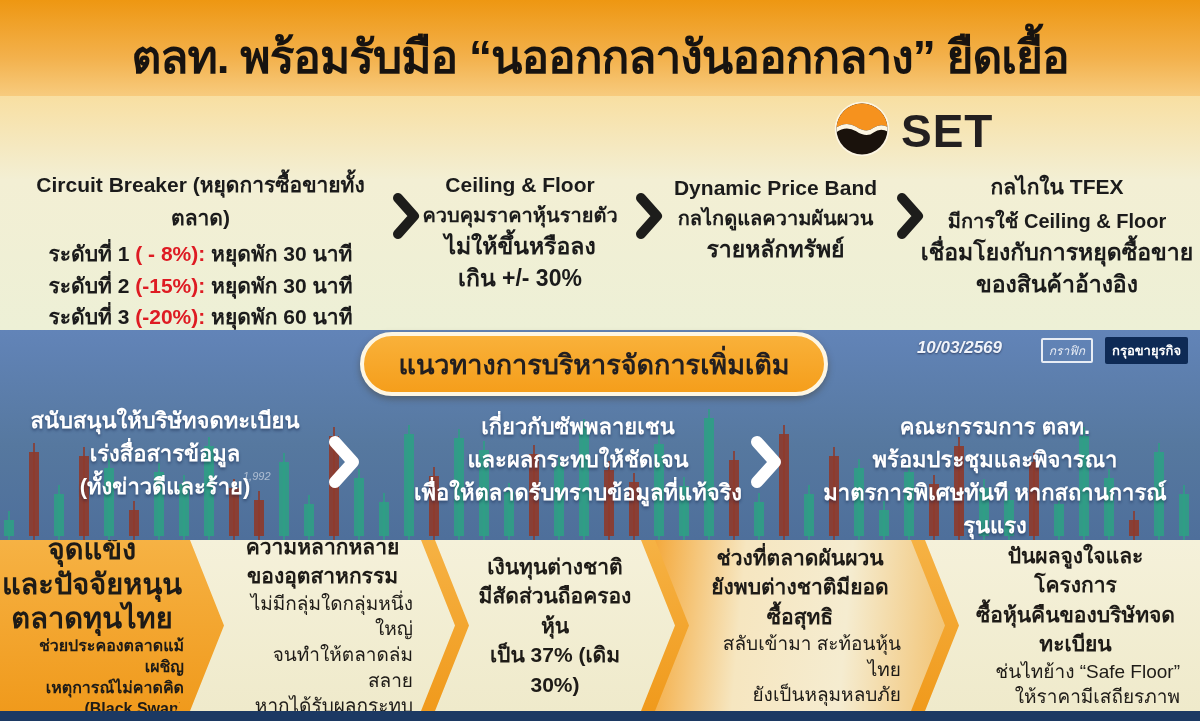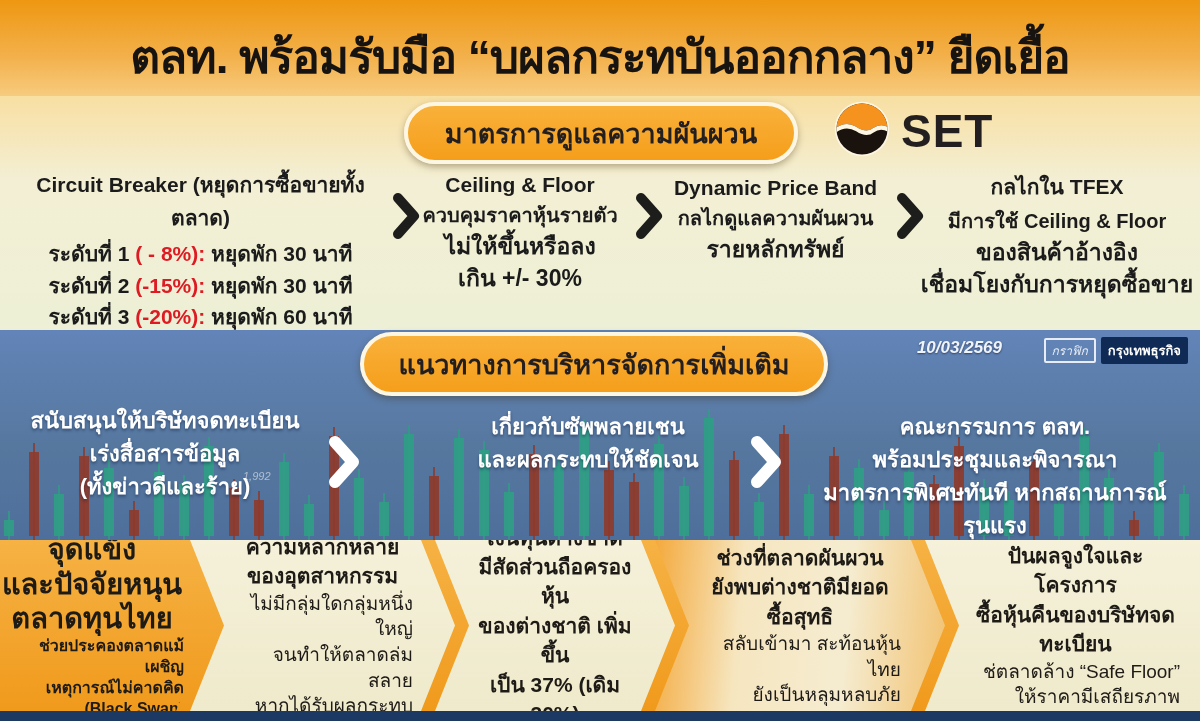--- a/index.html
+++ b/index.html
@@ -31,25 +31,25 @@
   .col .em{font-weight:800;font-size:23px;line-height:1.4;}
   .cb-row{font-size:21px;font-weight:800;line-height:1.5;}
   .cb-red{color:#DE1B23;}
   .chev{position:absolute;}
   
   .band-blue{position:absolute;left:0;top:330px;width:1200px;height:210px;
     background:linear-gradient(180deg,#6284B8 0%,#56789F 55%,#4E6F9B 100%);overflow:hidden;}
   .blue-block{position:absolute;color:#FFFFFF;font-weight:800;text-align:center;
     text-shadow:0 2px 3px rgba(10,25,60,.45);line-height:1.5;}
   .bb1{left:6px;top:74px;width:318px;font-size:22px;}
-  .bb2{left:388px;top:80px;width:400px;font-size:22px;}
+  .bb2{left:378px;top:80px;width:400px;font-size:22px;}
   .bb3{left:795px;top:80px;width:400px;font-size:22px;}
   .date-stamp{position:absolute;right:198px;top:8px;color:#EFF3FA;font-size:17px;
     font-style:italic;font-weight:700;text-shadow:0 1px 2px rgba(0,0,30,.5);}
-  .credit{position:absolute;right:12px;top:7px;display:flex;align-items:center;gap:5px;}
+  .credit{position:absolute;right:12px;top:7px;display:flex;align-items:center;gap:12px;}
   .credit .box1{border:2px solid #E8EDF5;color:#E8EDF5;font-size:12px;font-style:italic;
     padding:1px 6px;border-radius:2px;}
   .credit .box2{background:#0E2A55;color:#FFFFFF;font-weight:800;font-size:13px;
     padding:3px 7px;border-radius:2px;}
   .chart-label{position:absolute;left:243px;top:140px;color:#E9EDF4;opacity:.6;
     font-size:11px;font-style:italic;}
   
   .band-bottom{position:absolute;left:0;top:540px;width:1200px;height:171px;
     background:linear-gradient(180deg,#F6B244 0%,#F09A1C 100%);}
   .band-footer{position:absolute;left:0;top:711px;width:1200px;height:10px;background:#1C3963;}
@@ -69,23 +69,22 @@
     background:linear-gradient(95deg,#F4A93C 0%,#F6E6C0 30%,#F5ECD0 65%,#F2C271 100%);}
   .seg5{left:925px;width:275px;padding:0 20px 0 46px;box-sizing:border-box;
     clip-path:polygon(0 0,100% 0,100% 100%,0 100%,34px 50%);}
 </style>
 </head>
 <body>
 
 <div class="stage">
 
   <div class="band-top"></div>
-  <div class="main-title">ตลท. พร้อมรับมือ “บผลกระทบันออกกลาง” ยืดเยื้อ</div>
-
-  <div class="pill pill1">มาตรการดูแลความผันผวน</div>
+  <div class="main-title">ตลท. พร้อมรับมือ “นออกกลางันออกกลาง” ยืดเยื้อ</div>
+
 
   <div class="set-logo">
     <span>
       <svg width="58" height="58" viewBox="0 0 100 100">
         <defs>
             <clipPath id="cc">
               <circle cx="50" cy="50" r="44"></circle>
             </clipPath>
           </defs>
         <circle cx="50" cy="50" r="47" fill="#FDF6E3"></circle>
@@ -145,22 +144,22 @@
 
   <div class="chev" style="left:896px;top:192px;">
     <svg width="28" height="48" viewBox="0 0 28 48">
         <path d="M6 6 L22 24 L6 42" fill="none" stroke="#1D1D1B" stroke-width="10" stroke-linecap="round" stroke-linejoin="round"></path>
       </svg>
   </div>
 
   <div class="col" style="left:918px;top:170px;width:278px;">
     <div class="t">กลไกใน TFEX</div>
     <div class="ln">มีการใช้ Ceiling &amp; Floor</div>
+    <div class="em">เชื่อมโยงกับการหยุดซื้อขาย</div>
     <div class="em">ของสินค้าอ้างอิง</div>
-    <div class="em">เชื่อมโยงกับการหยุดซื้อขาย</div>
   </div>
 
   <div class="band-blue">
     <svg id="candles" width="1200" height="210" style="position:absolute;left:0;top:0;">
         <line x1="9" x2="9" y1="181" y2="210" stroke="#2F9E85" stroke-width="2" opacity="0.8"></line>
         <rect x="4" y="190" width="10" height="16" fill="#2F9E85" opacity="0.9"></rect>
         <line x1="34" x2="34" y1="113" y2="210" stroke="#8E3A2B" stroke-width="2" opacity="0.8"></line>
         <rect x="29" y="122" width="10" height="84" fill="#8E3A2B" opacity="0.9"></rect>
         <line x1="59" x2="59" y1="155" y2="210" stroke="#2F9E85" stroke-width="2" opacity="0.8"></line>
         <rect x="54" y="164" width="10" height="42" fill="#2F9E85" opacity="0.9"></rect>
@@ -253,38 +252,39 @@
         <line x1="1159" x2="1159" y1="113" y2="210" stroke="#2F9E85" stroke-width="2" opacity="0.8"></line>
         <rect x="1154" y="122" width="10" height="84" fill="#2F9E85" opacity="0.9"></rect>
         <line x1="1184" x2="1184" y1="155" y2="210" stroke="#2F9E85" stroke-width="2" opacity="0.8"></line>
         <rect x="1179" y="164" width="10" height="42" fill="#2F9E85" opacity="0.9"></rect>
       </svg>
     <div class="chart-label">1,992</div>
 
     <div class="date-stamp">10/03/2569</div>
     <div class="credit">
       <span class="box1">กราฟิก</span>
-      <span class="box2">กรุงเทพธุรกิจ</span>
+      <span class="box2">กรุอขายุรกิจ</span>
     </div>
 
     <div class="blue-block bb1">
       <div>สนับสนุนให้บริษัทจดทะเบียน</div>
       <div>เร่งสื่อสารข้อมูล</div>
       <div>(ทั้งข่าวดีและร้าย)</div>
     </div>
 
     <div class="chev" style="left:328px;top:104px;">
       <svg width="32" height="56" viewBox="0 0 32 56">
           <path d="M7 8 L25 28 L7 48" fill="none" stroke="#FFFFFF" stroke-width="12" stroke-linecap="round" stroke-linejoin="round"></path>
         </svg>
     </div>
 
     <div class="blue-block bb2">
       <div>เกี่ยวกับซัพพลายเชน</div>
       <div>และผลกระทบให้ชัดเจน</div>
+      <div>เพื่อให้ตลาดรับทราบข้อมูลที่แท้จริง</div>
     </div>
 
     <div class="chev" style="left:750px;top:104px;">
       <svg width="32" height="56" viewBox="0 0 32 56">
           <path d="M7 8 L25 28 L7 48" fill="none" stroke="#FFFFFF" stroke-width="12" stroke-linecap="round" stroke-linejoin="round"></path>
         </svg>
     </div>
 
     <div class="blue-block bb3">
       <div>คณะกรรมการ ตลท.</div>
@@ -310,33 +310,32 @@
       <div class="h">ความหลากหลาย</div>
       <div class="h">ของอุตสาหกรรม</div>
       <div class="b">ไม่มีกลุ่มใดกลุ่มหนึ่งใหญ่</div>
       <div class="b">จนทำให้ตลาดล่มสลาย</div>
       <div class="b">หากได้รับผลกระทบ</div>
     </div>
 
     <div class="seg cream arrowclip seg3">
       <div class="h">เงินทุนต่างชาติ</div>
       <div class="h">มีสัดส่วนถือครองหุ้น</div>
-      <div class="h">ของต่างชาติ เพิ่มขึ้น</div>
       <div class="h">เป็น 37% (เดิม 30%)</div>
     </div>
 
     <div class="seg arrowclip seg4">
       <div class="h">ช่วงที่ตลาดผันผวน</div>
       <div class="h">ยังพบต่างชาติมียอดซื้อสุทธิ</div>
       <div class="b">สลับเข้ามา สะท้อนหุ้นไทย</div>
       <div class="b">ยังเป็นหลุมหลบภัย</div>
     </div>
 
     <div class="seg cream seg5">
       <div class="h">ปันผลจูงใจและโครงการ</div>
       <div class="h">ซื้อหุ้นคืนของบริษัทจดทะเบียน</div>
-      <div class="b">ช่ตลาดล้าง “Safe Floor”</div>
+      <div class="b">ช่นไทย้าง “Safe Floor”</div>
       <div class="b">ให้ราคามีเสถียรภาพ</div>
     </div>
   </div>
 
   <div class="band-footer"></div>
 </div>
 
 </body></html>

